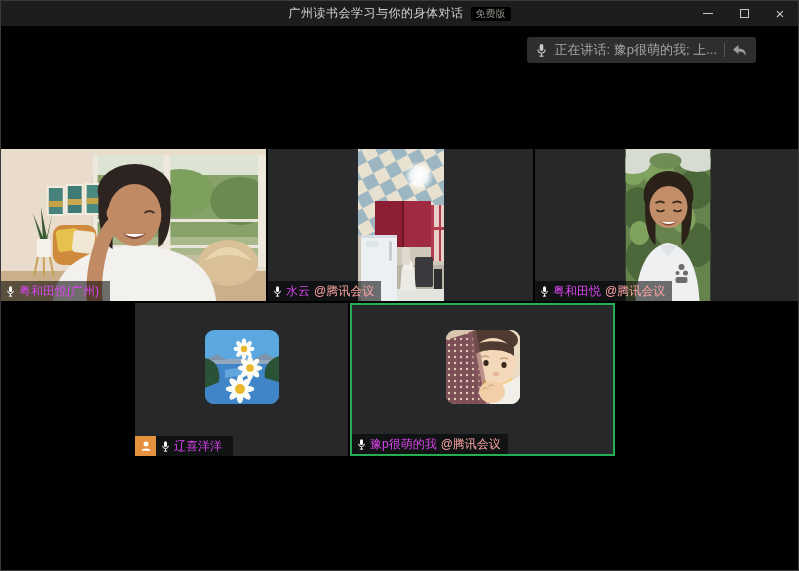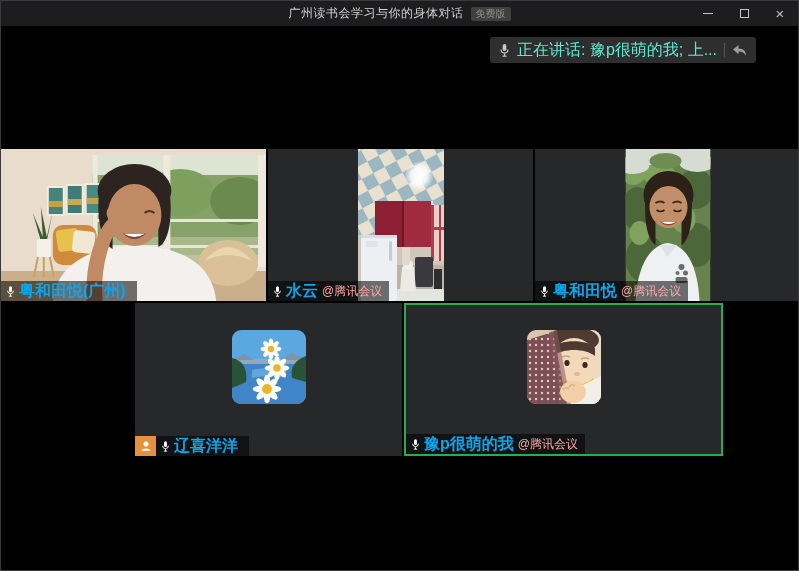--- a/index.html
+++ b/index.html
@@ -3,53 +3,53 @@
 <meta charset="utf-8">
 <style>
   html,body{margin:0;padding:0;background:#000;}
   *{box-sizing:border-box;}
   body{font-family:"Liberation Sans","DejaVu Sans",sans-serif;}
   .window{position:relative;width:799px;height:571px;background:#000;overflow:hidden;border:1px solid #3a3a3a;}
   
   .titlebar{position:absolute;top:0;left:0;right:0;height:25px;background:#1d1d1f;display:flex;align-items:center;justify-content:center;}
   .title-wrap{display:flex;align-items:center;gap:7px;}
   .title{font-size:12px;color:#d2d2d2;letter-spacing:.5px;}
-  .free-badge{font-size:10px;color:#8f8e88;background:#404040;border-radius:2px;padding:1px 5px;line-height:12px;}
+  .free-badge{font-size:10px;color:#8f8e88;background:#000000;border-radius:2px;padding:1px 5px;line-height:12px;}
   .win-controls{position:absolute;right:0;top:0;height:25px;display:flex;}
   .wc{width:36px;height:25px;display:flex;align-items:center;justify-content:center;color:#c6c6c6;cursor:default;}
   .glyph-min{width:10px;border-top:1.4px solid #c6c6c6;display:inline-block;}
   .glyph-max{width:9px;height:9px;border:1.2px solid #c6c6c6;display:inline-block;}
   .glyph-close{font-size:15px;line-height:15px;color:#c6c6c6;}
   
   .main{position:absolute;top:25px;left:0;right:0;bottom:0;background:#000;}
   
   .toast{position:absolute;top:11px;right:42px;height:26px;background:#2e2e2e;border-radius:3px;display:flex;align-items:center;padding:0 9px;gap:7px;z-index:5;}
   .toast .mic-svg{width:11px;height:15px;color:#c9c9c9;}
-  .toast-text{font-size:16px;color:#5eead4;white-space:nowrap;}
+  .toast-text{font-size:13px;color:#a3a3a3;white-space:nowrap;}
   .toast-divider{width:1px;height:14px;background:#555;}
   .toast .reply-svg{width:15px;height:13px;fill:#9e9e9e;}
   
   .row{position:absolute;display:flex;gap:2px;}
   .row1{top:123px;left:0;width:799px;height:152px;}
-  .row2{top:277px;left:134px;width:588px;height:153px;}
+  .row2{top:277px;left:134px;width:480px;height:153px;}
   .tile{position:relative;flex:1;background:#26282a;overflow:hidden;}
   .tile.video-full{background:#000;}
   .tile.active{border:2px solid #25ad52;padding-left:48px;}
   .scene-full{position:absolute;inset:0;width:100%;height:100%;}
   .portrait{position:absolute;top:0;bottom:0;left:50%;transform:translateX(-50%);width:86px;}
   .portrait svg{width:100%;height:100%;display:block;}
   
   .avatar-center{position:absolute;inset:0;display:flex;align-items:center;justify-content:center;padding-bottom:26px;}
   .avatar{width:74px;height:74px;border-radius:9px;overflow:hidden;}
   .avatar svg{display:block;width:100%;height:100%;}
   
   .label-row{position:absolute;left:0;bottom:0;display:flex;align-items:stretch;z-index:3;}
   .name-label{display:flex;align-items:center;gap:4px;background:rgba(0,0,0,0.55);height:20px;padding:0 7px 0 5px;}
   .name-label .mic-svg{width:9px;height:13px;color:#ffffff;flex:none;}
-  .p-name{font-size:16px;color:#0ea5e9;white-space:nowrap;font-weight:bold;}
+  .p-name{font-size:12px;color:#d946ef;white-space:nowrap;}
   .p-suffix{font-size:12px;color:#fca5a5;white-space:nowrap;}
   .orange-badge{width:21px;height:20px;background:#e6913e;display:flex;align-items:center;justify-content:center;flex:none;}
   .orange-badge svg{width:12px;height:12px;fill:#ffffff;}
   .hidden-defs{position:absolute;width:0;height:0;overflow:hidden;}
 </style>
 </head>
 <body>
 
 <svg class="hidden-defs" aria-hidden="true">
   <symbol id="ic-mic" viewBox="0 0 12 16">

